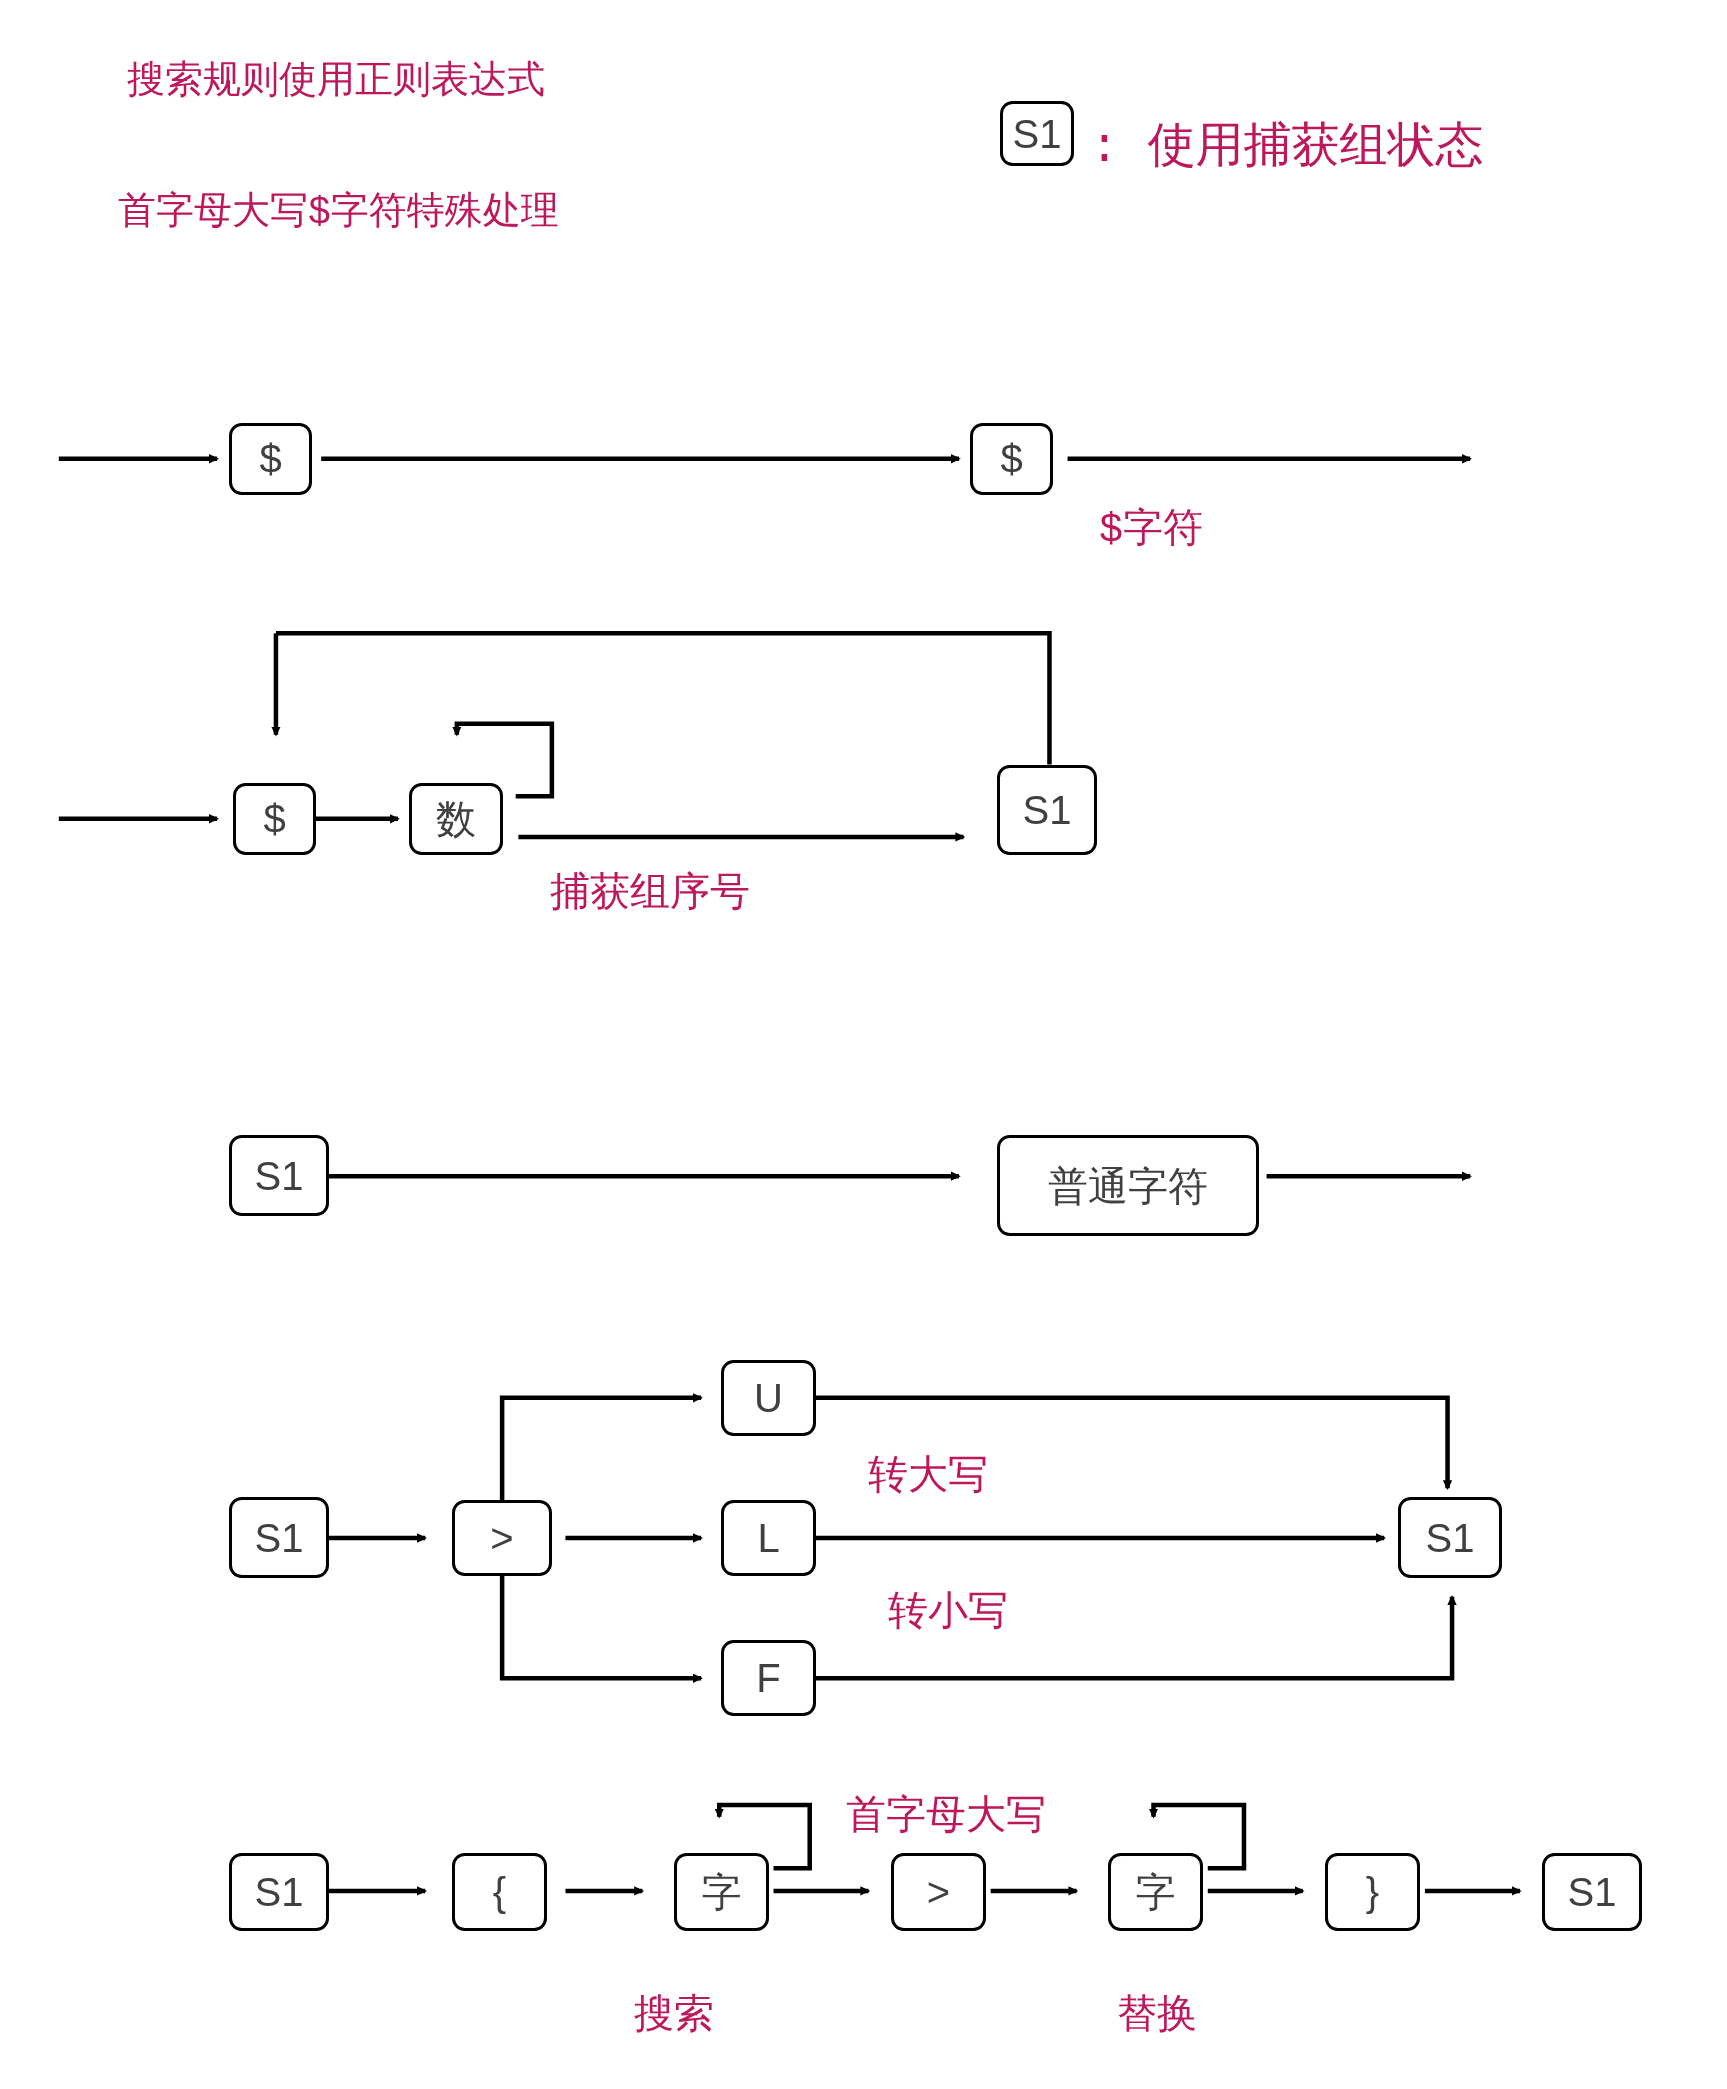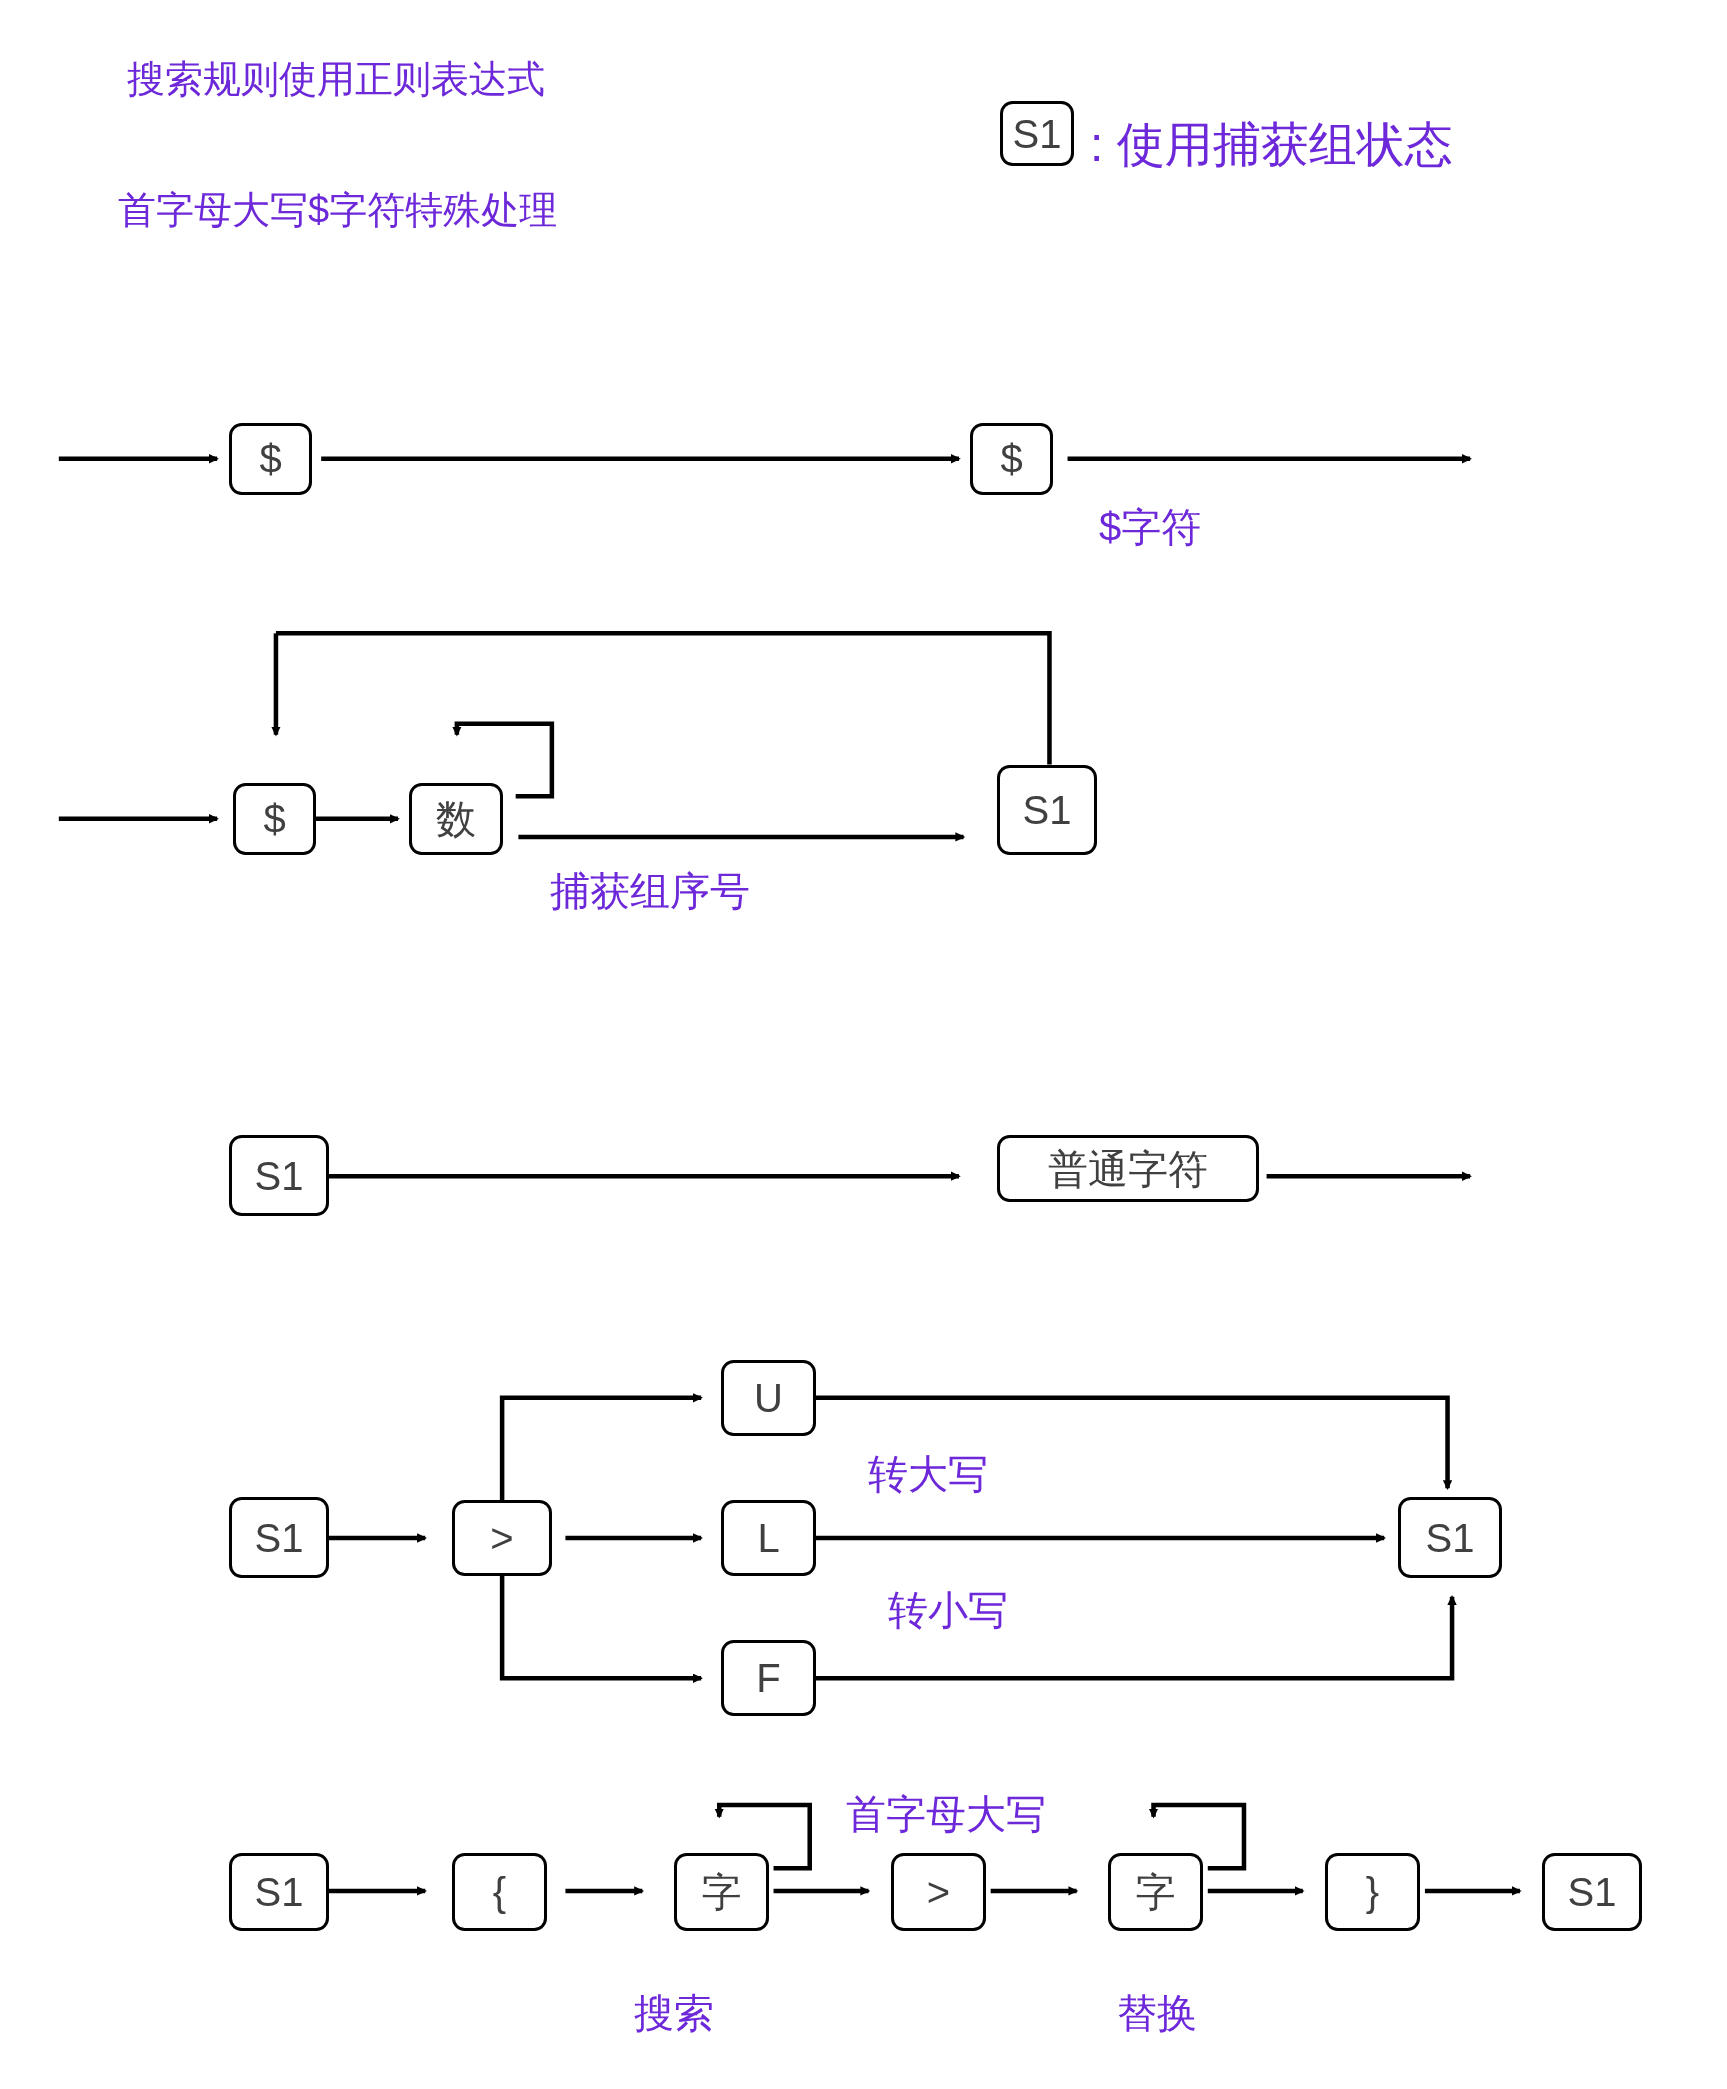--- a/index.html
+++ b/index.html
@@ -17,22 +17,22 @@
   }
   #canvas {
     position: absolute;
     left: 0; top: 0;
     width: 1728px;
     height: 2090px;
   }
   .txt {
     position: absolute;
     white-space: nowrap;
-    font-family: Liberation Sans, sans-serif;
-    color: #6d28d9;
+    font-family: Liberation Mono, monospace;
+    color: #be185d;
   }
   .hdr {
     font-size: 38px;
   }
   .cap {
     font-size: 40px;
   }
   .legend {
     font-size: 48px;
   }
@@ -114,21 +114,21 @@
 <div class="node" style="left:229px; top:423px; width:83px; height:72px;">$</div>
 <div class="node" style="left:970px; top:423px; width:83px; height:72px;">$</div>
 <div class="txt cap" style="left:1099px; top:500px;">$字符</div>
 
 <div class="node" style="left:233px; top:783px; width:83px; height:72px;">$</div>
 <div class="node" style="left:409px; top:783px; width:94px; height:72px;">数</div>
 <div class="node" style="left:997px; top:765px; width:100px; height:90px;">S1</div>
 <div class="txt cap" style="left:550px; top:864px;">捕获组序号</div>
 
 <div class="node" style="left:229px; top:1135px; width:100px; height:81px;">S1</div>
-<div class="node wide" style="left:997px; top:1135px; width:262px; height:67px;">普通字符</div>
+<div class="node wide" style="left:997px; top:1135px; width:262px; height:101px;">普通字符</div>
 
 <div class="node" style="left:229px; top:1497px; width:100px; height:81px;">S1</div>
 <div class="node" style="left:452px; top:1500px; width:100px; height:76px;">&gt;</div>
 <div class="node" style="left:721px; top:1360px; width:95px; height:76px;">U</div>
 <div class="node" style="left:721px; top:1500px; width:95px; height:76px;">L</div>
 <div class="node" style="left:721px; top:1640px; width:95px; height:76px;">F</div>
 <div class="node" style="left:1398px; top:1497px; width:104px; height:81px;">S1</div>
 <div class="txt cap" style="left:868px; top:1447px;">转大写</div>
 <div class="txt cap" style="left:888px; top:1583px;">转小写</div>
 <div class="txt cap" style="left:846px; top:1787px;">首字母大写</div>

